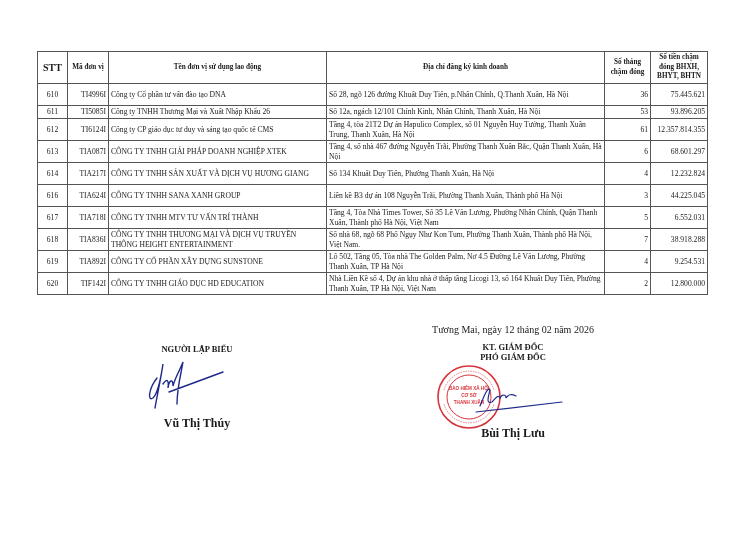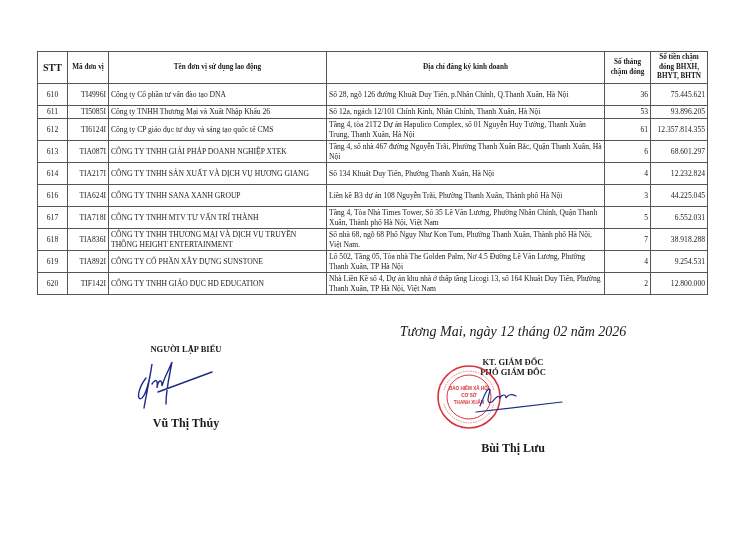--- a/index.html
+++ b/index.html
@@ -8,24 +8,24 @@
   table.grid { position:absolute; left:37px; top:51px; border-collapse:collapse; table-layout:fixed; width:670px; }
   table.grid th, table.grid td { border:1px solid #555; font-size:7.6px; line-height:9.4px; padding:0 2px; vertical-align:middle; overflow:hidden; }
   table.grid th { font-weight:bold; font-size:7.2px; text-align:center; height:31px; }
   table.grid td.stt { text-align:center; }
   table.grid td.code { text-align:right; }
   table.grid td.name { text-align:left; }
   table.grid td.addr { text-align:left; }
   table.grid td.num { text-align:right; }
   col.c1 { width:30px; } col.c2 { width:41px; } col.c3 { width:218px; }
   col.c4 { width:278px; } col.c5 { width:46px; } col.c6 { width:57px; }
-  .sig-left { position:absolute; left:106px; top:344px; width:160px; text-align:center; }
+  .sig-left { position:absolute; left:117px; top:344px; width:160px; text-align:center; }
   .sig-right { position:absolute; left:393px; top:324px; width:240px; text-align:center; }
   .sig-title { font-weight:bold; font-size:8.5px; }
-  .date-line { font-style:italic; font-size:14px; margin-bottom:17px; }
+  .date-line { font-size:10px; margin-bottom:7px; }
   .sig-name { font-weight:bold; font-size:12px; }
   .signature { position:absolute; }
   .stamp { position:absolute; left:436px; top:364px; width:66px; height:66px; }
 </style>
 </head>
 <body>
 
 <div class="page">
 
   <table class="grid">

